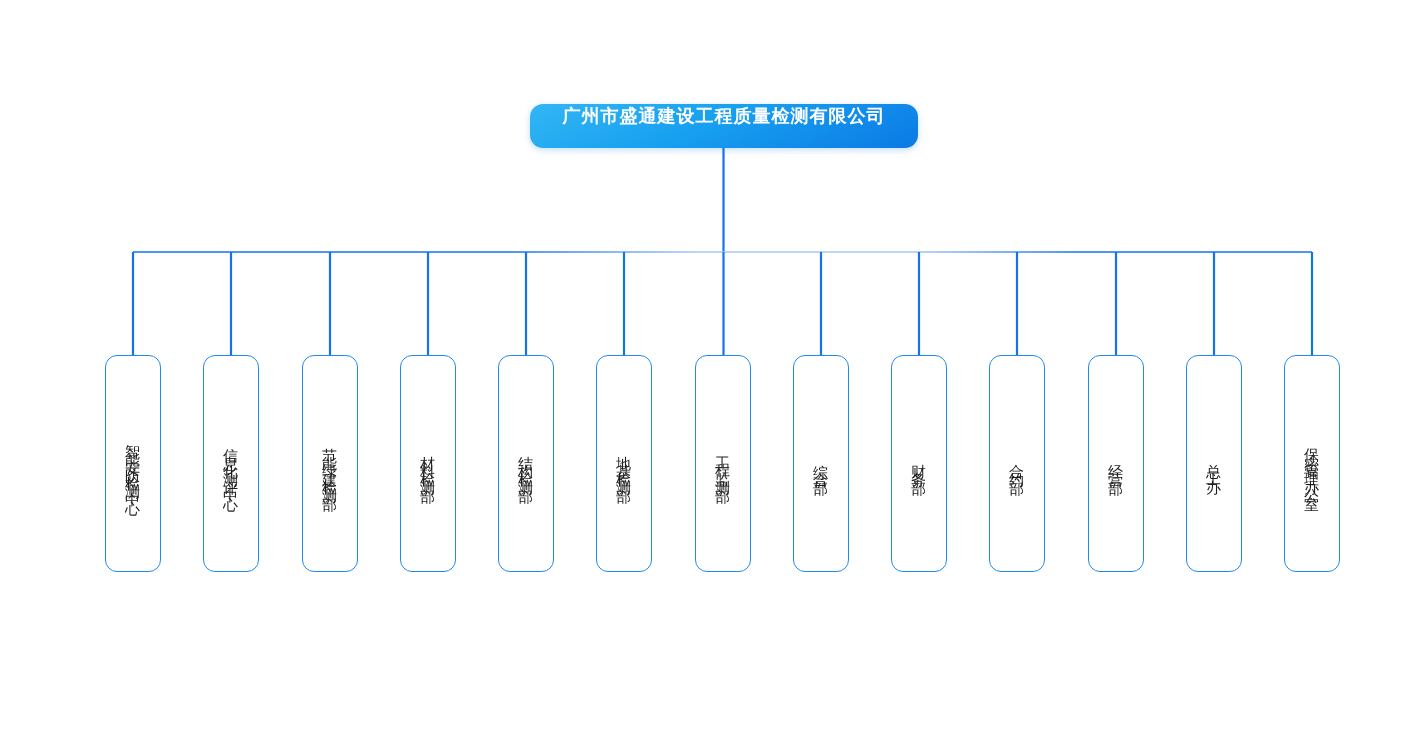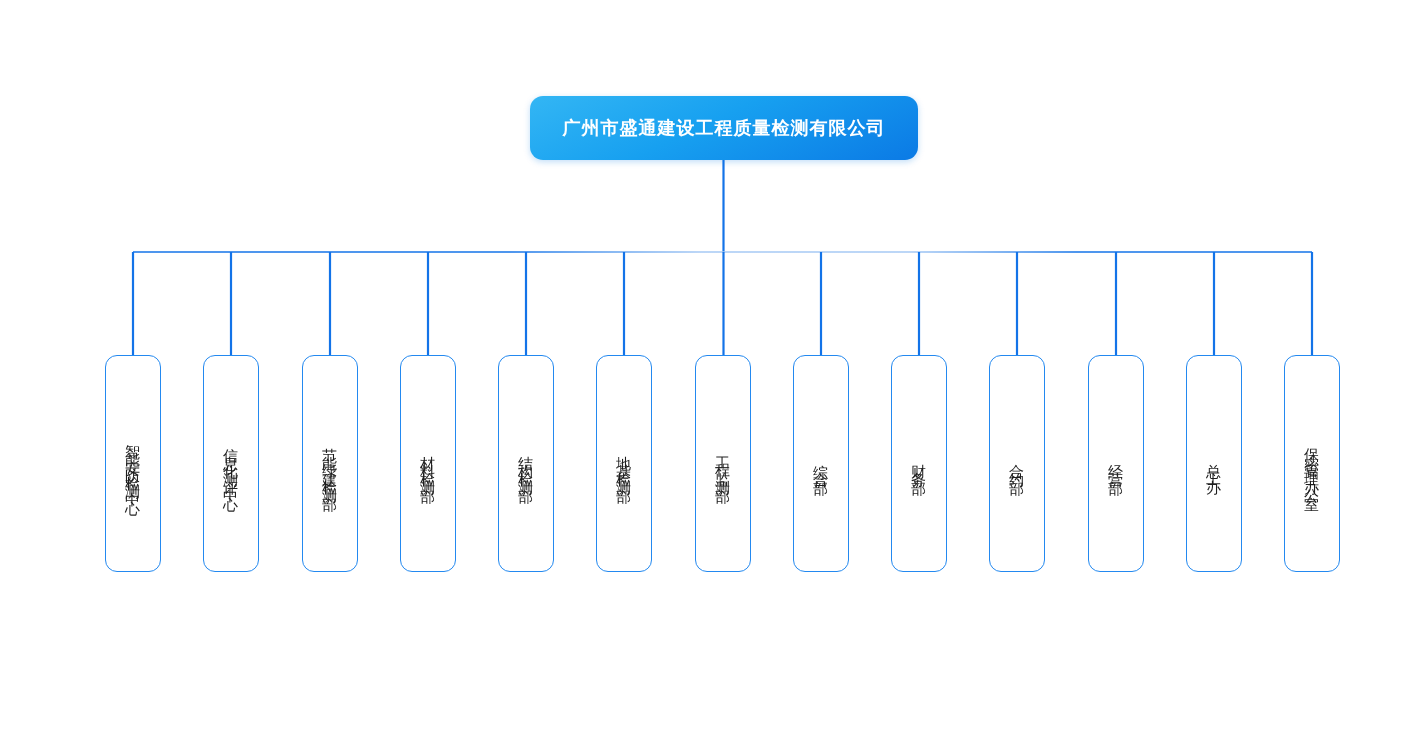--- a/index.html
+++ b/index.html
@@ -21,27 +21,27 @@
     position: absolute;
     left: 0;
     top: 0;
     width: 1426px;
     height: 744px;
     pointer-events: none;
   }
   .root-box {
     position: absolute;
     left: 530px;
-    top: 96px;
+    top: 104px;
     width: 388px;
-    height: 64px;
+    height: 44px;
     border-radius: 13px;
     background: linear-gradient(155deg, #33b6f4 0%, #17a0f0 45%, #0b7ae5 100%);
     display: flex;
-    align-items: center;
+    align-items: flex-start;
     justify-content: center;
     box-shadow: 0 2px 6px rgba(11, 122, 229, 0.25);
   }
   .root-label {
     color: #ffffff;
     font-size: 18px;
     font-weight: bold;
     letter-spacing: 1px;
     white-space: nowrap;
   }

